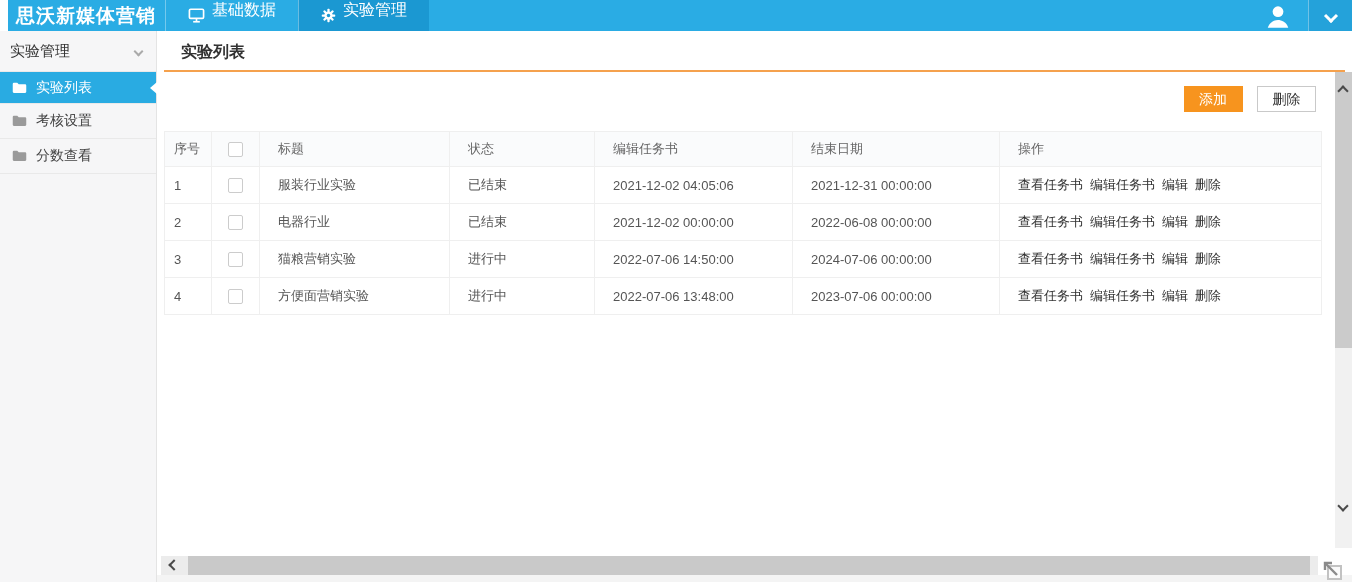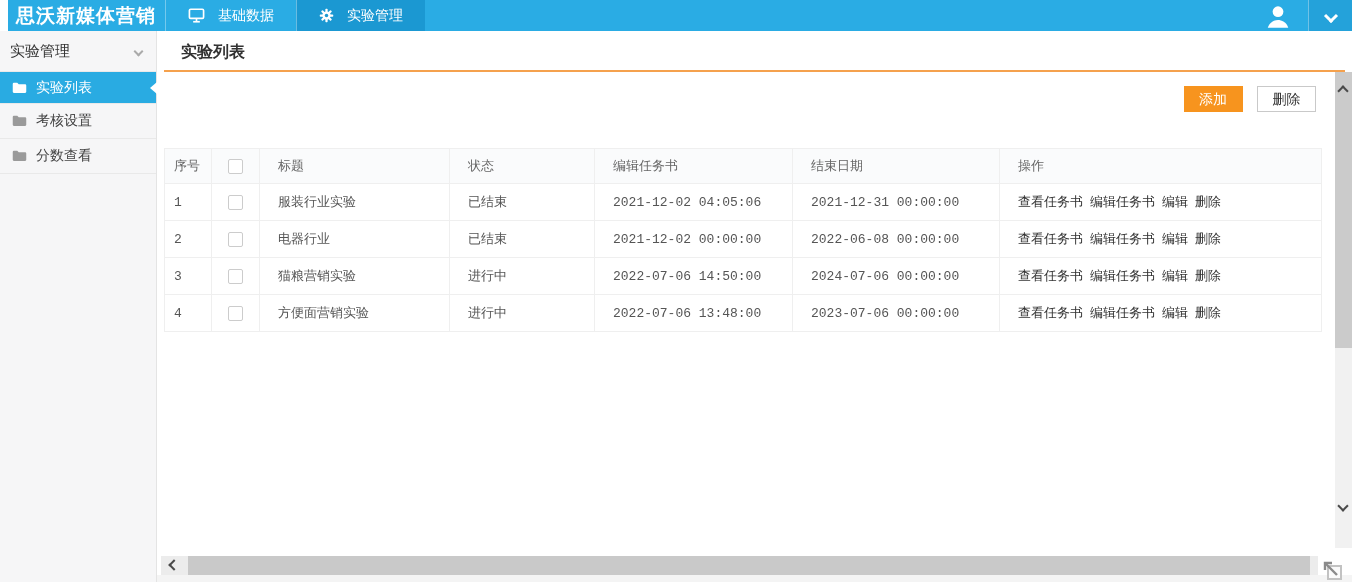--- a/index.html
+++ b/index.html
@@ -3,21 +3,21 @@
 <meta charset="utf-8">
 <style>
   * { margin:0; padding:0; box-sizing:border-box; }
   html,body { width:1352px; height:582px; overflow:hidden;
     font-family:"Liberation Sans","DejaVu Sans",sans-serif; background:#fff; }
 
   
   .topbar { height:31px; background:#2aace4; display:flex; align-items:stretch; color:#fff;margin-left:8px; }
   .logo { width:157px; display:flex; align-items:center; padding-left:8px;
     font-size:19px; font-weight:bold; letter-spacing:1px; white-space:nowrap; }
-  .top-tab { display:flex; align-items:center; gap:13px; padding:0 22px; font-size:14px;
+  .top-tab { display:flex; gap:7px; padding:0 22px; font-size:16px;
     border-left:1px solid rgba(255,255,255,.35); cursor:pointer; }
   .top-tab.active { background:#1b98d2; }
   .topbar .spacer { flex:1; }
   .user-box { display:flex; align-items:center; padding:0 16px; cursor:pointer; }
   .caret-box { width:44px; display:flex; align-items:center; justify-content:center;
     background:#24a2da; border-left:1px solid rgba(255,255,255,.35); cursor:pointer; }
 
   .chev { display:inline-block; width:8px; height:8px;
     border-right:2px solid currentColor; border-bottom:2px solid currentColor; }
   .chev.down { transform:rotate(45deg); }
@@ -43,21 +43,21 @@
   .page-head { margin:0 7px; height:41px; line-height:41px; padding-left:17px;
     font-size:16px; font-weight:bold; color:#333; border-bottom:2px solid #f5a14d; }
 
   .toolbar { margin:14px 36px 0 0; text-align:right; }
   .btn { display:inline-block; width:59px; height:26px; line-height:24px; text-align:center;
     font-size:14px; cursor:pointer; }
   .btn-add { background:#f7941e; color:#fff; border:1px solid #f7941e; margin-right:10px; }
   .btn-del { background:#fff; color:#333; border:1px solid #c9c9c9; }
 
   
-  .table-wrap { margin:36px 30px 0 7px;font-family:Liberation Mono, monospace; }
+  .table-wrap { margin:19px 30px 0 7px; }
   table { width:100%; border-collapse:collapse; table-layout:fixed; }
   th, td { border:1px solid #efefef; font-weight:normal; text-align:left;
     overflow:hidden; white-space:nowrap; }
   th { height:35px; background:#fafbfc; color:#666; font-size:13px; padding-left:18px; }
   td { height:37px; color:#555; font-size:13px; padding-left:18px; }
   th.c-no, td.c-no { padding-left:9px; }
   th.c-check, td.c-check { padding-left:0; text-align:center; }
   .checkbox { display:inline-block; width:15px; height:15px; background:#fff;
     border:1px solid #ccc; border-radius:2px; vertical-align:middle; cursor:pointer; }
   .op-link { color:#333; margin-right:7px; cursor:pointer; }

